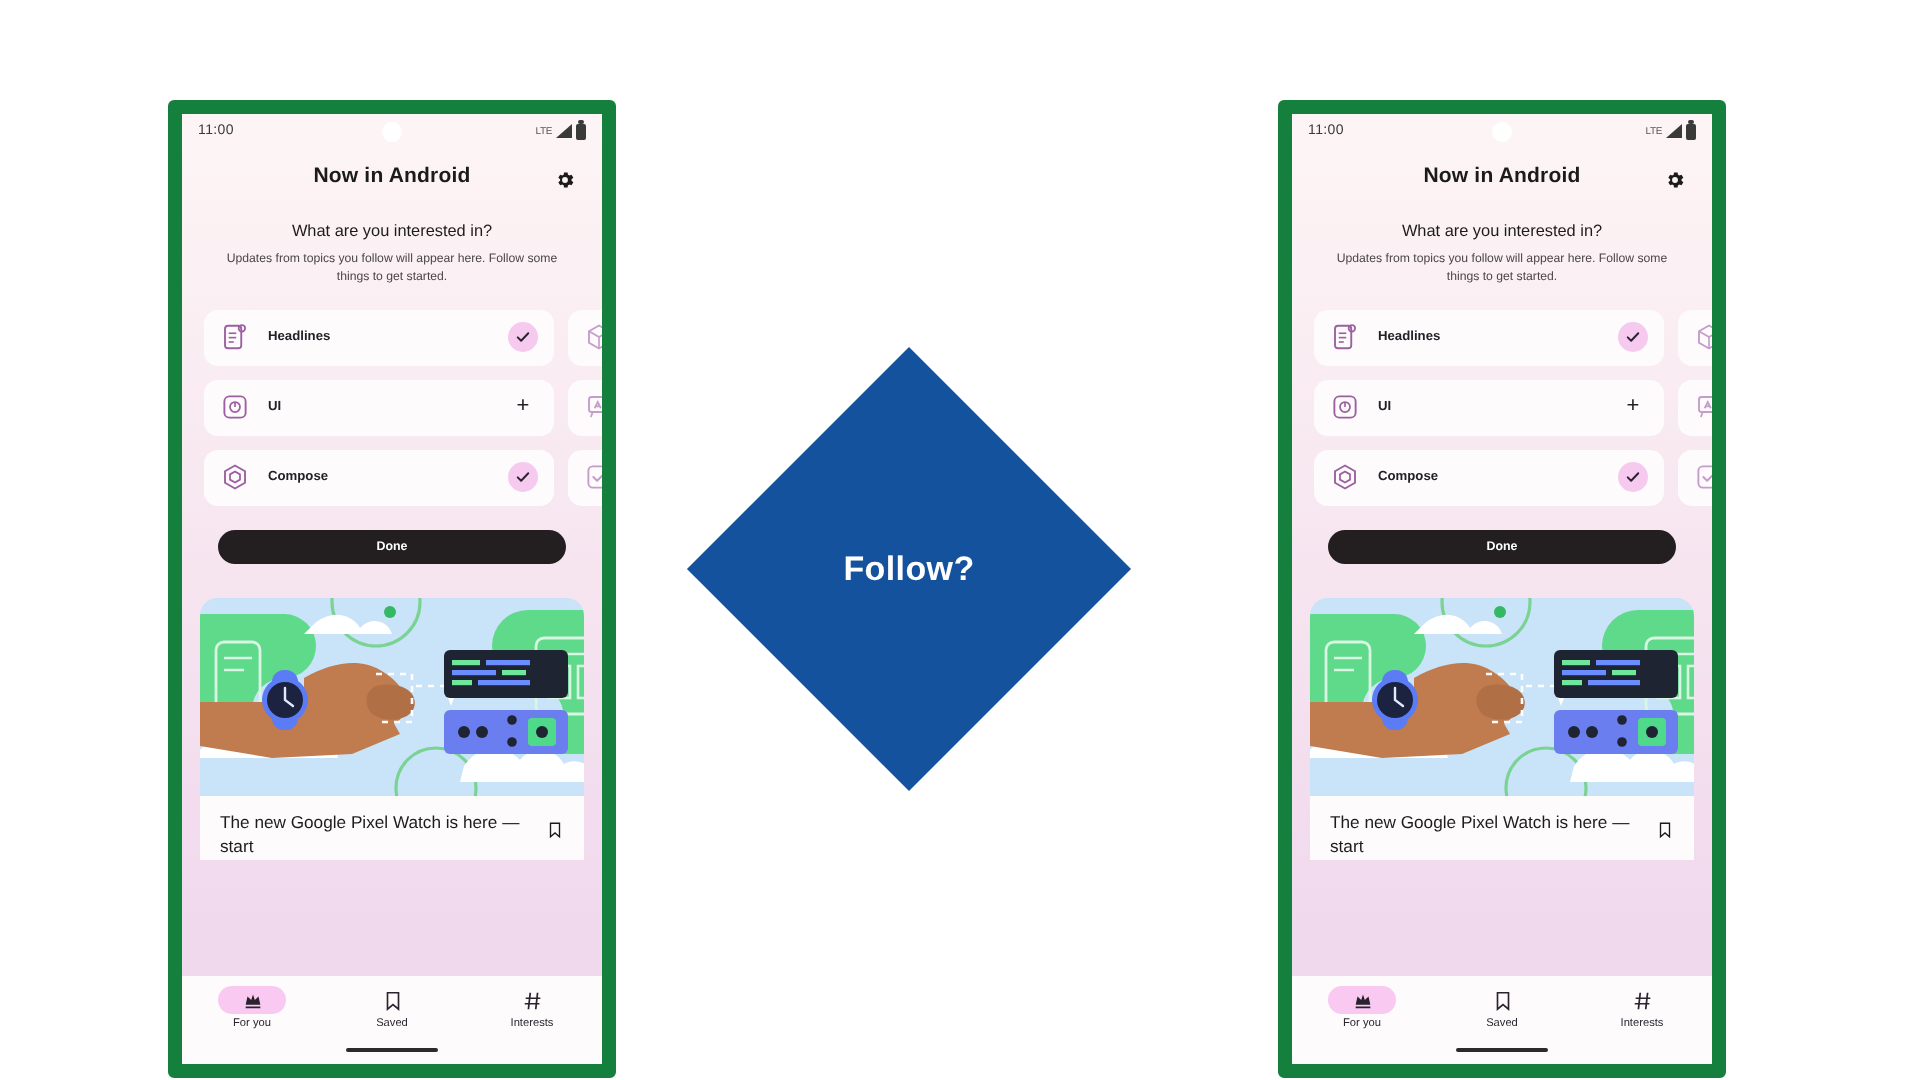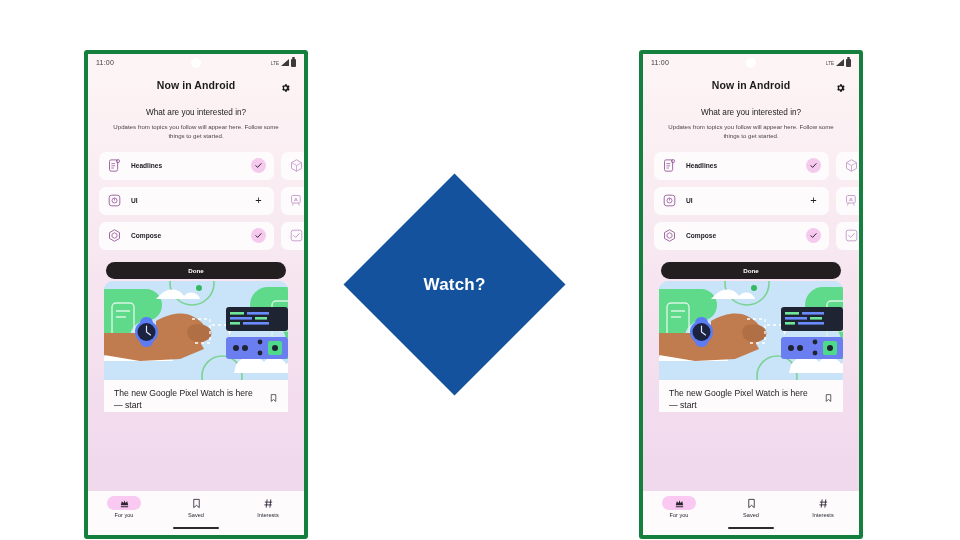--- a/index.html
+++ b/index.html
@@ -9,21 +9,21 @@
     font-family: "Liberation Sans", sans-serif;
     overflow: hidden;
   }
   .stage { position: relative; width: 960px; height: 540px; }
 
   
   .phone {
     position: absolute;
     width: 224px; height: 489px;
     top: 50px;
-    border: 4px solid #15803d;
+    border: 7px solid #15803d;
     border-radius: 3px;
     background: #ffffff;
     overflow: hidden;
     display: flex; flex-direction: column;
   }
   .phone.left  { left: 84px; }
   .phone.right { left: 639px; }
 
   
   .screen {
@@ -113,21 +113,21 @@
   
   .done-wrap { padding: 12px 18px 0; }
   .done-btn {
     height: 17px; border-radius: 9px;
     background: #231f20;
     display: flex; align-items: center; justify-content: center;
   }
   .done-label { font-size: 6.2px; font-weight: 700; color: #ffffff; }
 
   
-  .feed { margin-top: 2px; padding: 0 16px; flex: 1 1 auto; }
+  .feed { margin-top: 17px; padding: 0 9px; flex: 1 1 auto; }
   .feed-card { background: #fdfbfc; border-radius: 9px 9px 0 0; overflow: hidden; }
   .hero { position: relative; width: 100%; height: 99px; overflow: hidden; background: #c6e2f7; }
   .feed-body { padding: 8px 10px 0; display: flex; }
   .feed-title { font-size: 8.6px; color: #1d1b1b; line-height: 1.38; flex: 1 1 auto; }
   .bookmark { width: 9px; height: 12px; flex: 0 0 9px; margin-left: 8px; margin-top: 2px; }
 
   
   .botnav {
     flex: 0 0 44px; height: 44px;
     background: #fdfbfc;
@@ -574,15 +574,15 @@
               <path fill="none" stroke="#2b2230" stroke-width="1.9" d="M9 3L7 21M17 3l-2 18M4 9h16M3 15h16"></path>
             </svg>
         </span>
         <span class="navlabel">Interests</span>
       </div>
       <span class="homebar"></span>
     </div>
   </div>
 
   <div class="diamond"></div>
-  <div class="diamond-label">Watch?</div>
+  <div class="diamond-label">Follow?</div>
 
 </div>
 
 </body></html>

